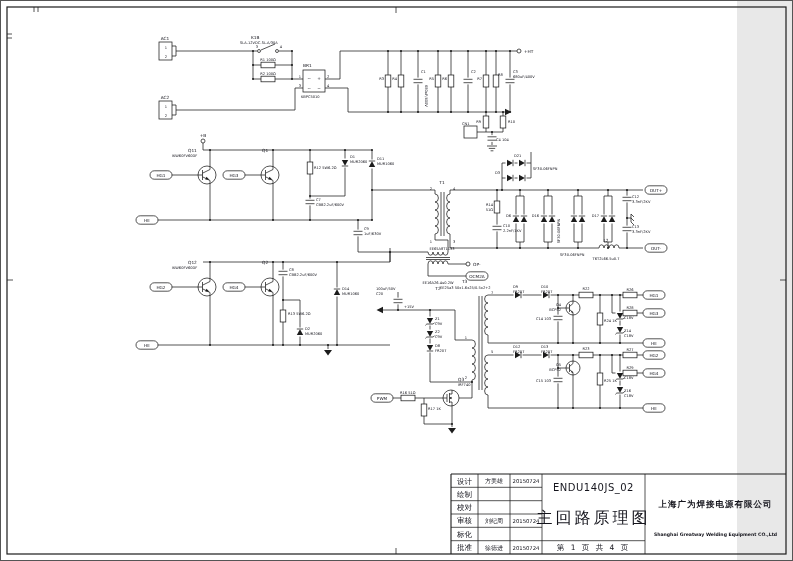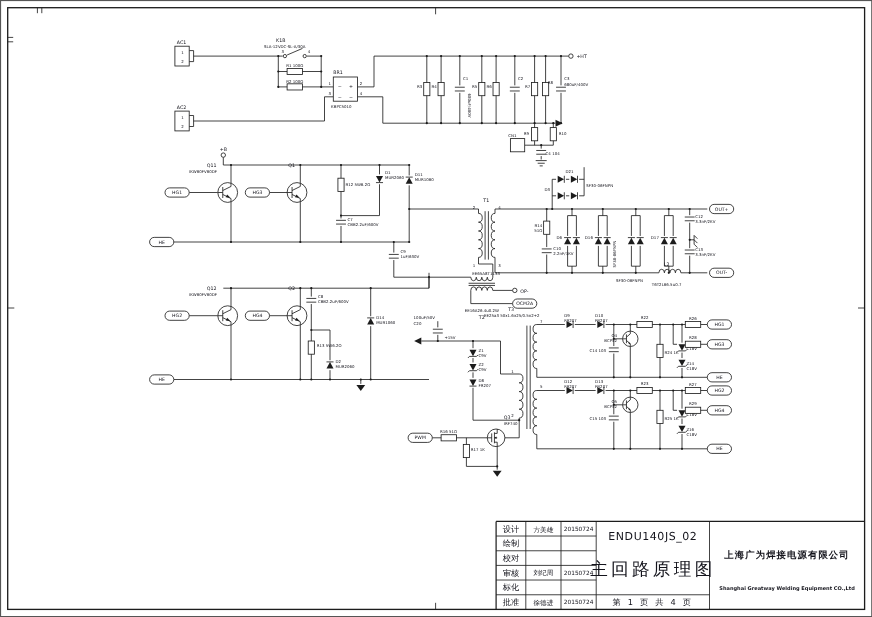--- a/index.html
+++ b/index.html
@@ -1,16 +1,16 @@
 <!DOCTYPE html>
 <html><head>
 <meta charset="utf-8">
 <style>
   html,body{margin:0;padding:0;background:#e8e8e8}
-  #sheet{width:793px;height:561px;background:#fff;position:relative;margin:0}
+  #sheet{width:737px;height:561px;background:#fff;position:relative;margin:0}
   svg{display:block}
   .w{fill:none;stroke:#1c1c1c;stroke-width:.75}
   .w2{fill:none;stroke:#1c1c1c;stroke-width:1.1}
   .s{fill:#fff;stroke:#1c1c1c;stroke-width:.75}
   .m{fill:#fff}
   .f{fill:#1c1c1c}
   .dots{fill:none;stroke:#1c1c1c;stroke-width:2;stroke-linecap:round}
   text{fill:#14141c;font-family:"DejaVu Sans","Liberation Sans",sans-serif}
   .t3{font-size:3.6px}
   .t4{font-size:4.3px}

